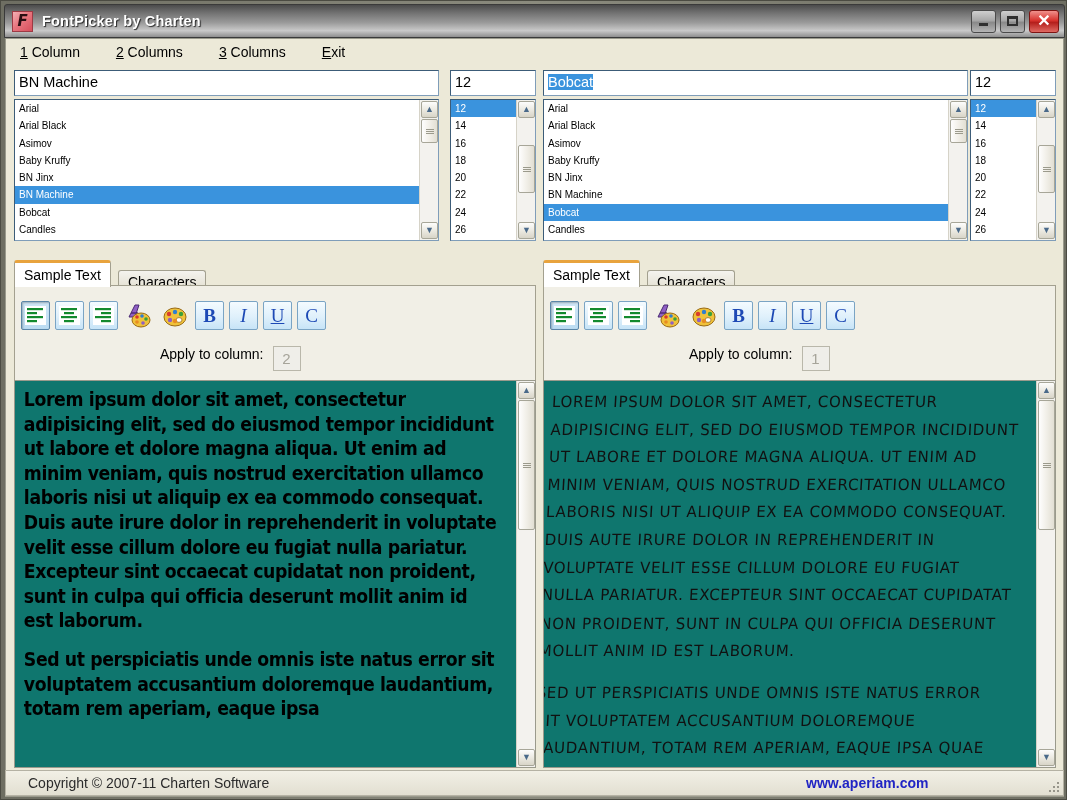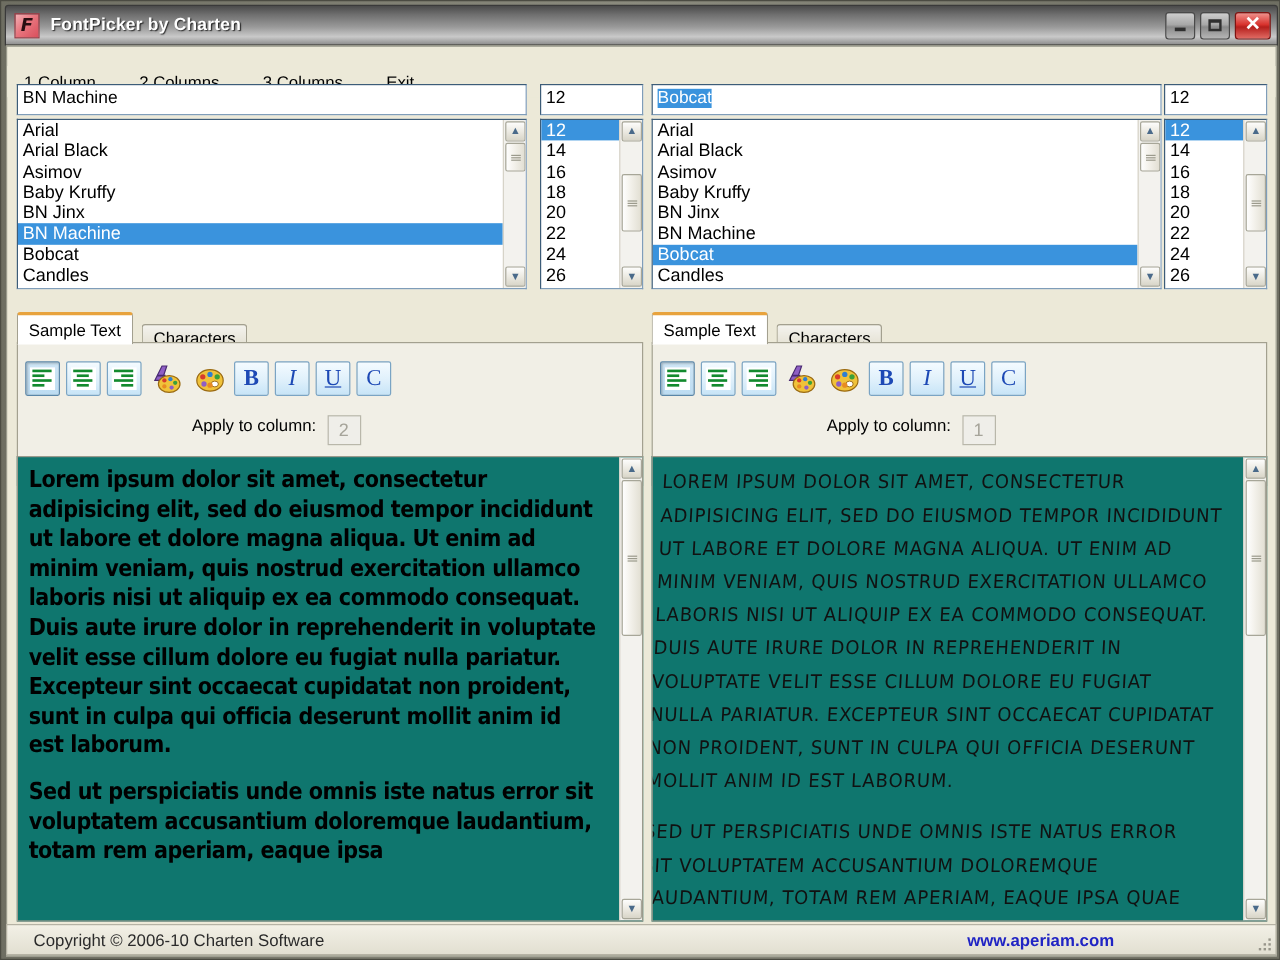--- a/index.html
+++ b/index.html
@@ -78,21 +78,21 @@
   #client {
     position: absolute;
     left: 4px; top: 37px;
     width: 1059px; height: 759px;
     background: #ece9d8;
     border: 1px solid #9a9a8c;
   }
 
   
   #menubar {
-    position: absolute; left: 0; top: 16px;
+    position: absolute; left: 0; top: 0;
     width: 100%; height: 26px;
     background: #ece9d8;
     display: flex; align-items: center;
     padding-left: 14px;
   }
   .menu-item {
     font-size: 14px; color: #000;
     margin-right: 36px;
     cursor: default;
     white-space: nowrap;
@@ -119,21 +119,21 @@
   .listbox {
     position: absolute;
     background: #ffffff;
     border: 1px solid #7f9db9;
     border-top-color: #3c5c78;
     border-left-color: #3c5c78;
     overflow: hidden;
   }
   .list-items { position: absolute; left: 0; top: 0; right: 19px; }
   .list-row {
-    font-size: 15px;
+    font-size: 10px;
     height: 17.3px;
     line-height: 17.3px;
     padding-left: 4px;
     color: #000;
     white-space: nowrap;
     overflow: hidden;
   }
   .list-row.selected { background: #3a93dd; color: #ffffff; }
 
   
@@ -636,21 +636,21 @@
               <i></i>
             </span>
         </div>
         <div class="sb-btn sb-down">▼</div>
       </div>
     </div>
 
   </div>
 
   <div id="statusbar">
-    <span id="copyright">Copyright © 2006-10 Charten Software</span>
+    <span id="copyright">Copyright © 2007-11 Charten Software</span>
     <span id="weblink">www.aperiam.com</span>
     <span class="grip-dots">
       <i style="right:0;bottom:0"></i>
         <i style="right:4px;bottom:0"></i>
         <i style="right:8px;bottom:0"></i>
       <i style="right:0;bottom:4px"></i>
         <i style="right:4px;bottom:4px"></i>
       <i style="right:0;bottom:8px"></i>
     </span>
   </div>

